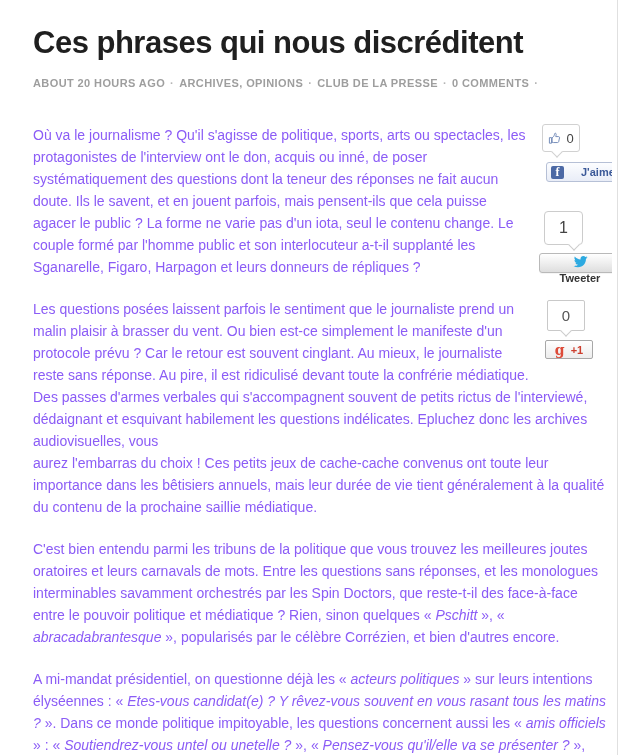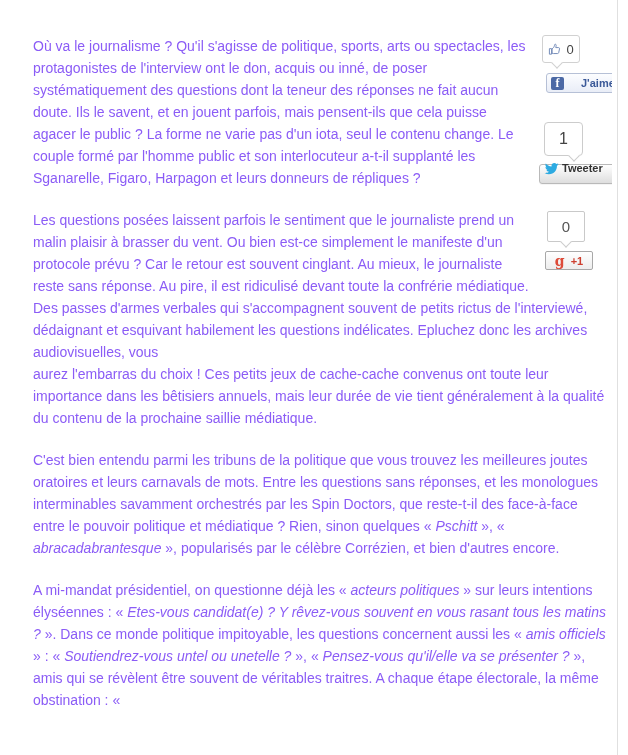--- a/index.html
+++ b/index.html
@@ -73,20 +73,21 @@
     width:39px;height:34px;margin-left:7px;border:1px solid #cccccc;
     border-radius:4px;font-size:16px;color:#444;
   }
   .tw-count .pointer{left:25px;}
   .tw-btn{
     margin-top:8px;margin-left:2px;width:78px;height:20px;
     box-sizing:border-box;border:1px solid #b9b9b9;border-radius:3px;
     background:linear-gradient(#ffffff,#dedede);
     display:flex;align-items:center;padding:0 0 12px 4px;gap:3px;cursor:pointer;
     box-shadow:0 1px 0 rgba(0,0,0,0.04);
+    flex-direction:column;
   }
   .tw-label{font-size:11px;font-weight:bold;color:#333;white-space:nowrap;}
   
   .gp-widget{margin-top:27px;}
   .gp-count{
     width:38px;height:31px;margin-left:10px;border:1px solid #c9c9c9;
     border-radius:2px;font-size:15px;color:#555;
   }
   .gp-count .pointer{left:14px;}
   .gp-btn{
@@ -102,21 +103,25 @@
   .gp-label{font-size:11px;font-weight:bold;color:#cd3e2e;}
   svg{display:block;}
 </style>
 </head>
 <body>
 
 <div class="column-divider"></div>
 
 <div class="article">
 
+  <h1 class="page-title">Ces phrases qui nous discréditent</h1>
 
+  <div class="meta">
+    <span>ABOUT 20 HOURS AGO</span><span class="sep">·</span><a>ARCHIVES, OPINIONS</a><span class="sep">·</span><a>CLUB DE LA PRESSE</a><span class="sep">·</span><a>0 COMMENTS</a><span class="sep">·</span>
+  </div>
 
   <div class="content">
 
     <div class="share-col">
 
       <div class="fb-widget">
         <div class="count-bubble fb-count">
           <span>
             <svg viewBox="0 0 16 16" width="14" height="14">
               <path d="M1.6 7.6h2.5v6.3H1.6z" fill="#ffffff" stroke="#7189b7" stroke-width="1.1"></path>

